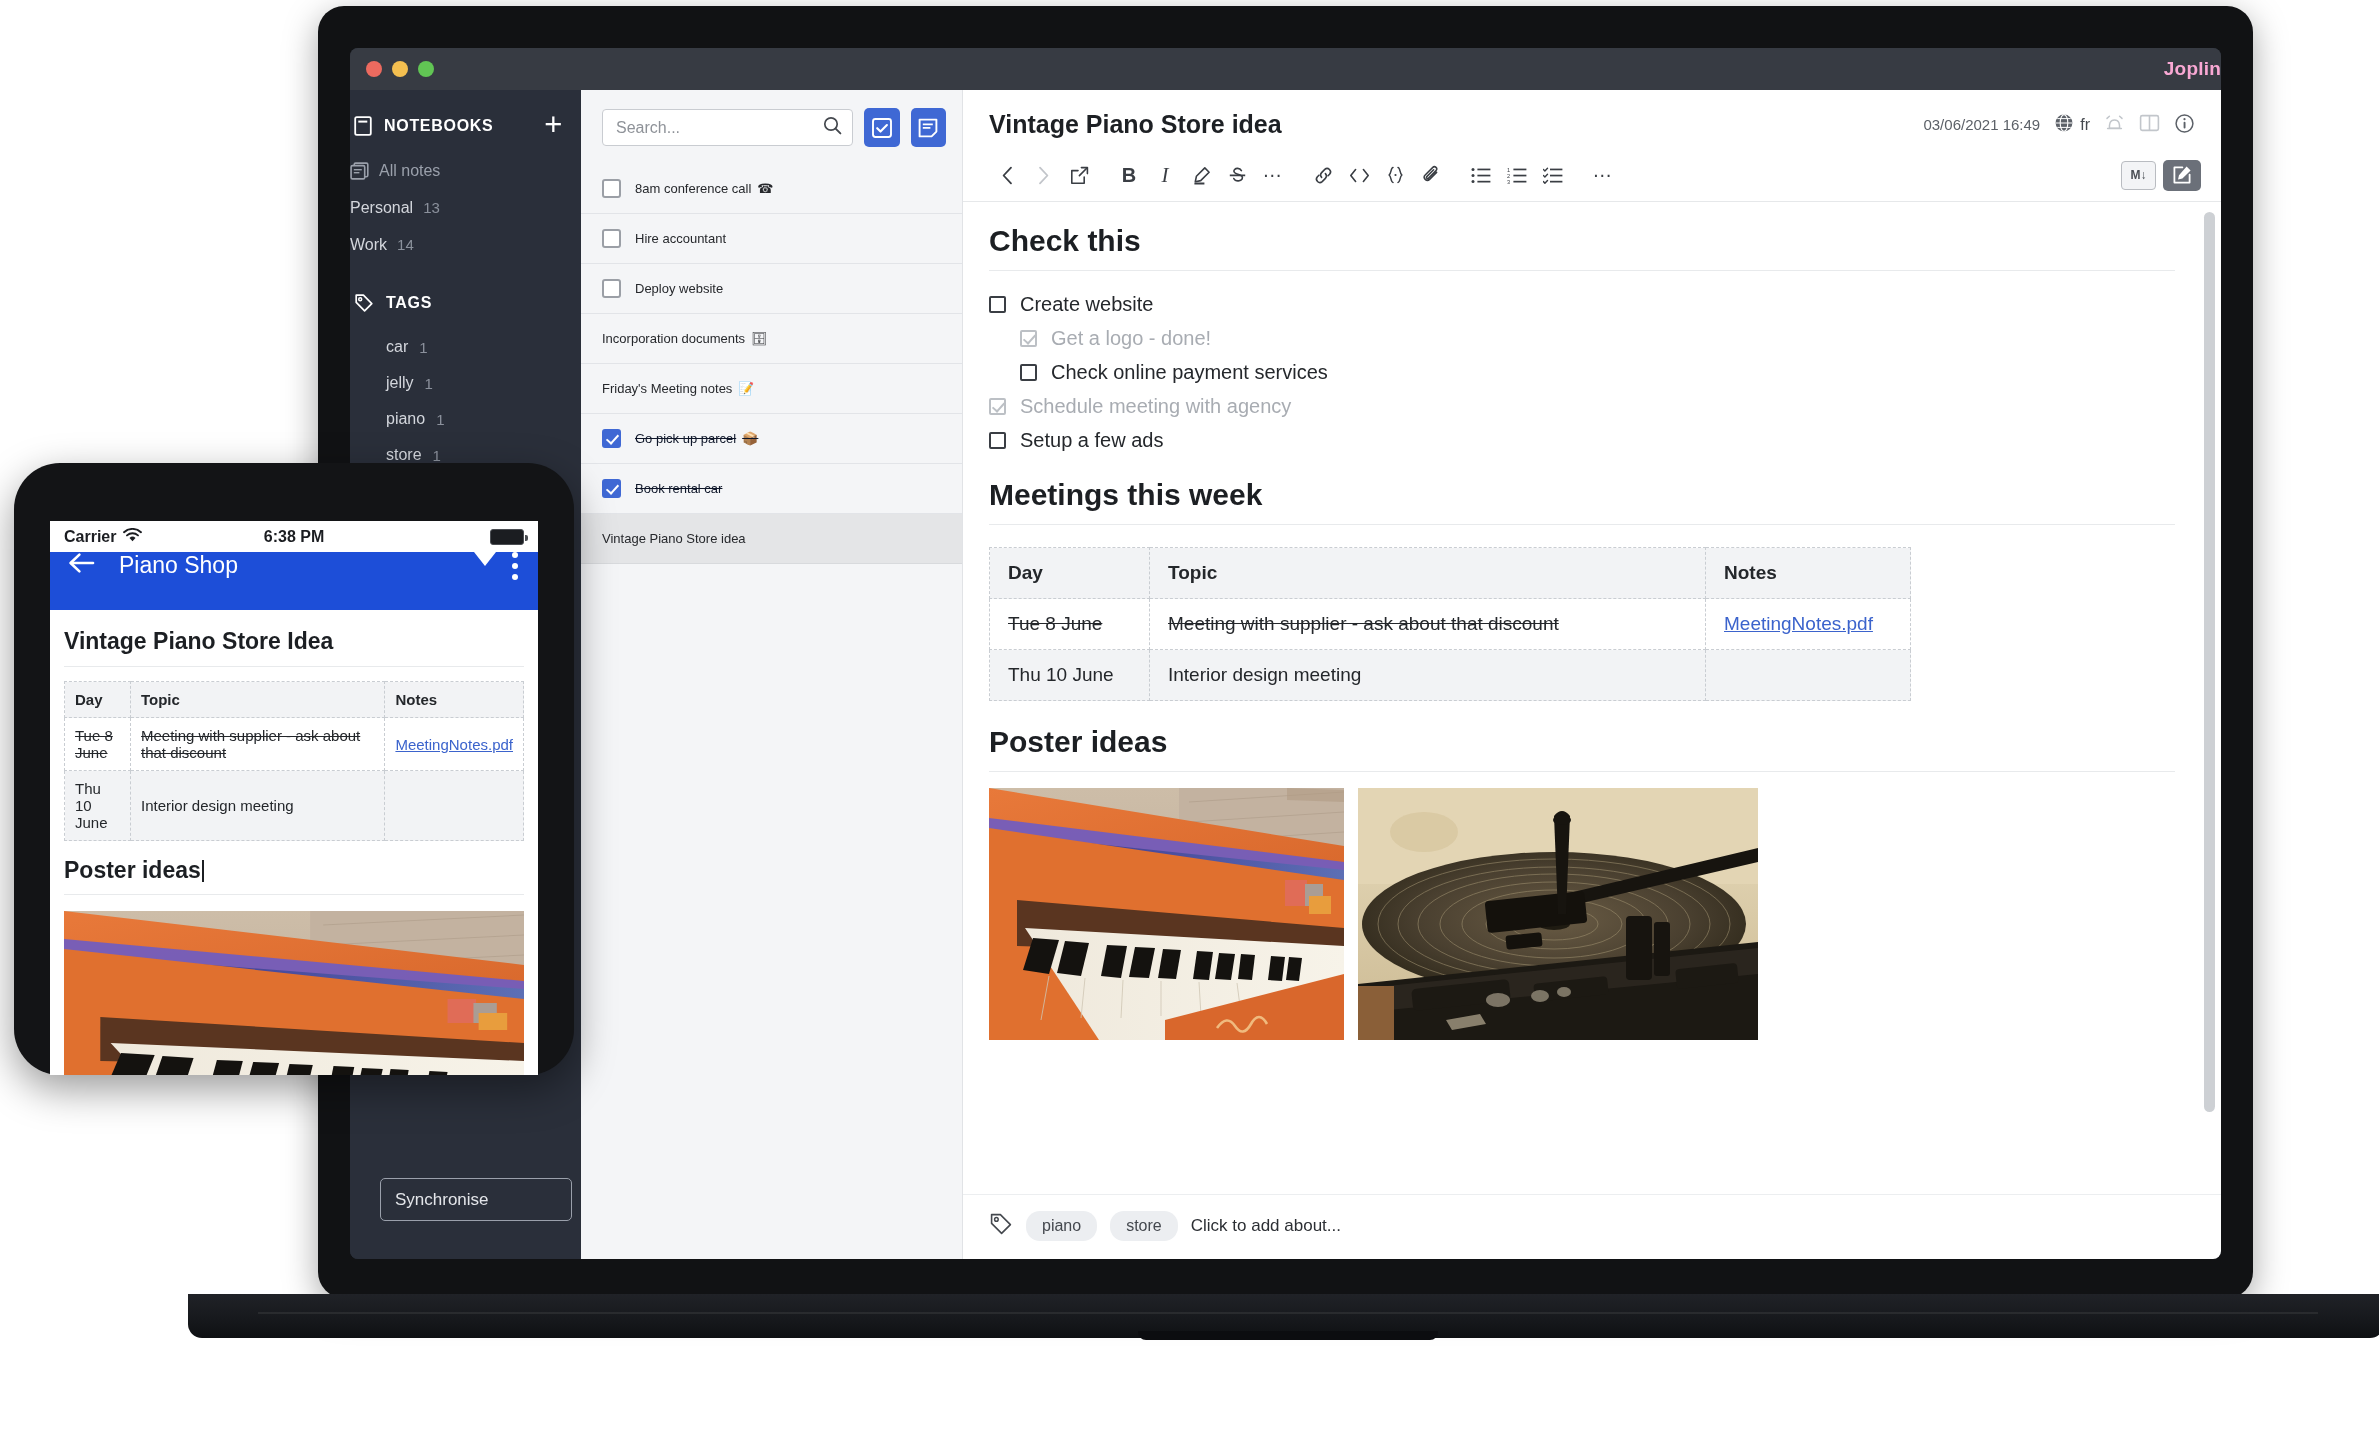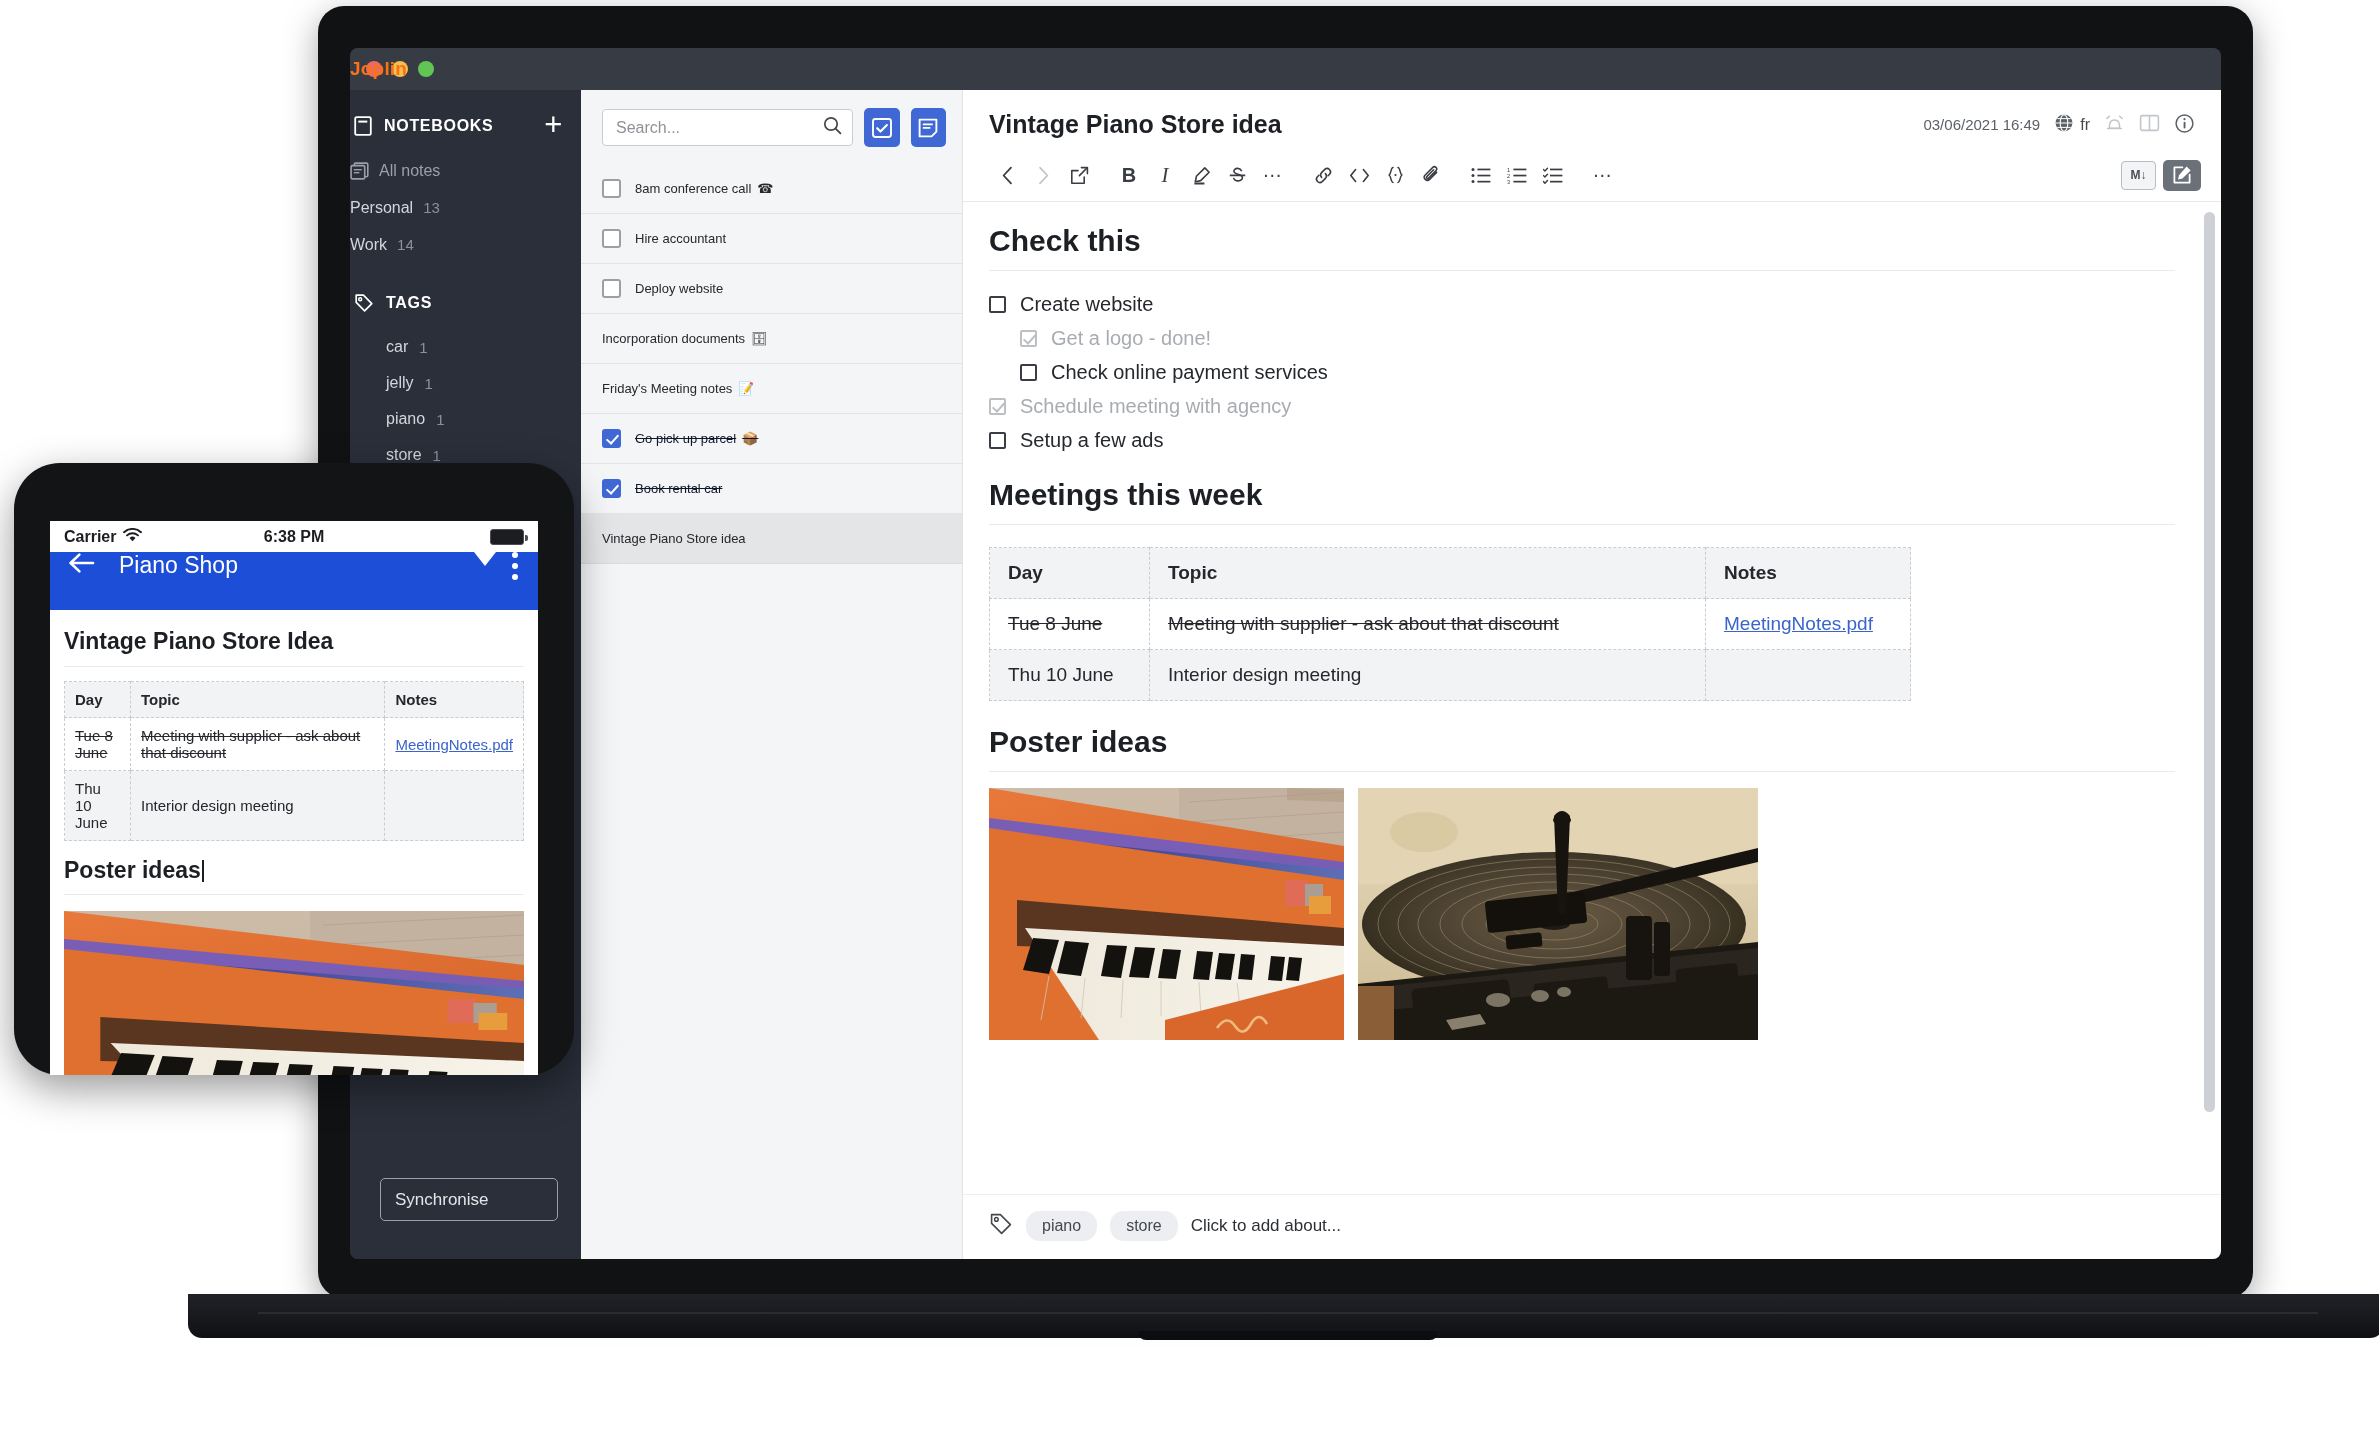--- a/index.html
+++ b/index.html
@@ -41,22 +41,22 @@
 
   
   .titlebar {
     height: 42px; background: #373b43; position: relative;
     display: flex; align-items: center; flex: 0 0 42px;
   }
   .traffic { display: flex; gap: 10px; margin-left: 16px; }
   .tl { width: 16px; height: 16px; border-radius: 50%; }
   .tl.r { background: #ec6a5f; } .tl.y { background: #f4bf50; } .tl.g { background: #61c554; }
   .win-title {
-    position: absolute; left: 0; right: 0; text-align: left;
-    font-size: 19px; color: #f97316; font-weight: bold; letter-spacing: .2px;
+    position: absolute; left: 0; right: 0; text-align: right;
+    font-size: 19px; color: #f9a8d4; font-weight: bold; letter-spacing: .2px;
   }
 
   .app-body { flex: 1; display: flex; min-height: 0; }
 
   
   .sidebar { width: 231px; background: #2a2f3a; padding: 26px 0 0 0; position: relative; flex: 0 0 231px; }
   .sb-head {
     display: flex; align-items: center; padding: 0 18px 0 4px; margin-bottom: 16px;
     color: #fff; font-weight: bold; font-size: 16px; letter-spacing: .7px;
   }
@@ -75,21 +75,21 @@
     width: 0; height: 0; border-left: 7px solid #9aa0ab;
     border-top: 5px solid transparent; border-bottom: 5px solid transparent;
     margin-left: -16px; margin-right: 9px;
   }
   .sb-row .allnotes-ico { margin-right: 10px; display:flex; }
   .sb-row .cnt { color: #8b919c; font-size: 15px; margin-left: 10px; }
   .sb-tags-head { margin-top: 30px; }
   .sb-tag { display: flex; align-items: center; height: 36px; padding-left: 36px; color: #d3d6dc; font-size: 16px; cursor: pointer; }
   .sb-tag .cnt { color: #8b919c; font-size: 15px; margin-left: 11px; }
   .sync-btn {
-    position: absolute; left: 30px; bottom: 38px; width: 178px; height: 43px;
+    position: absolute; left: 30px; bottom: 38px; width: 192px; height: 43px;
     border: 1px solid #9aa0ab; border-radius: 5px; color: #e3e5e9;
     font-size: 17px; display: flex; align-items: center; padding-left: 14px; cursor: pointer;
   }
 
   
   .notelist { width: 382px; background: #f4f5f7; flex: 0 0 382px; display: flex; flex-direction: column; border-right: 1px solid #e1e3e6; }
   .nl-top { display: flex; align-items: center; gap: 11px; padding: 18px 16px 17px 21px; }
   .search-box {
     flex: 1; height: 37px; background: #fff; border: 1px solid #c9ccd1; border-radius: 4px;
     display: flex; align-items: center; padding: 0 10px 0 13px;

